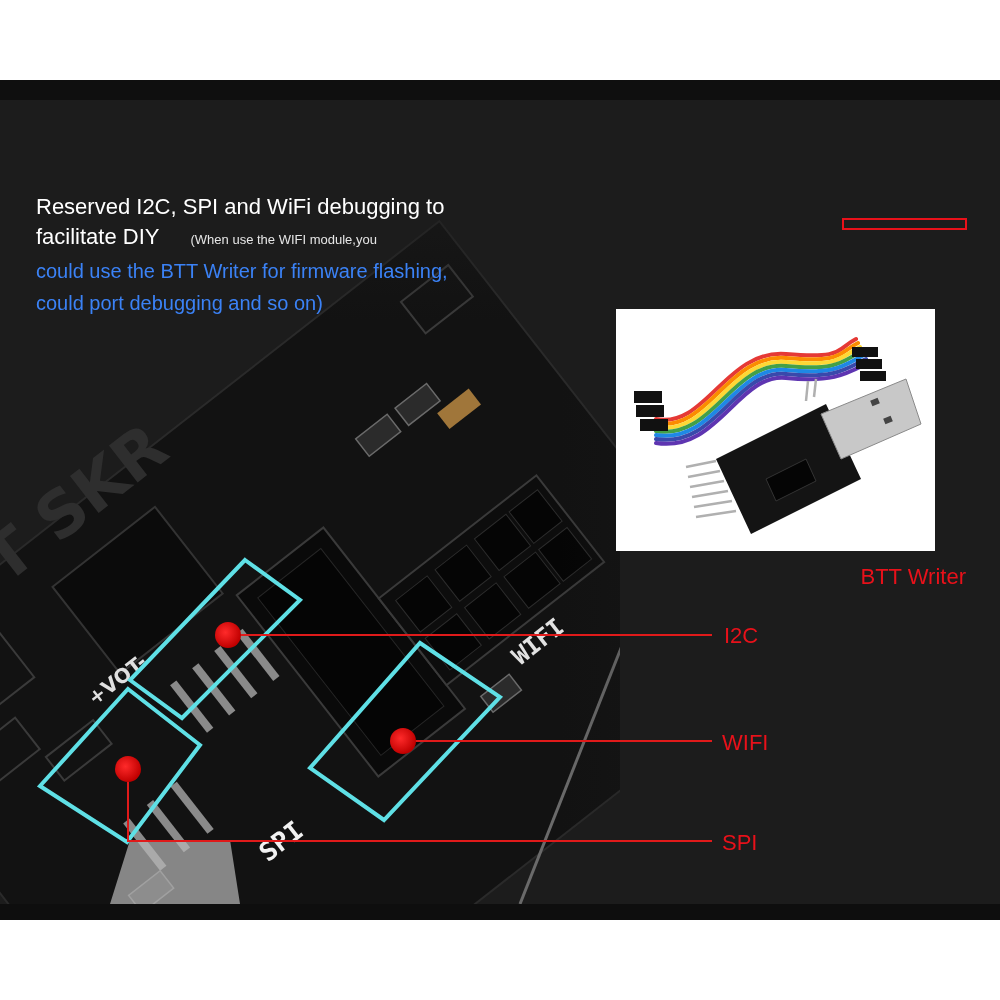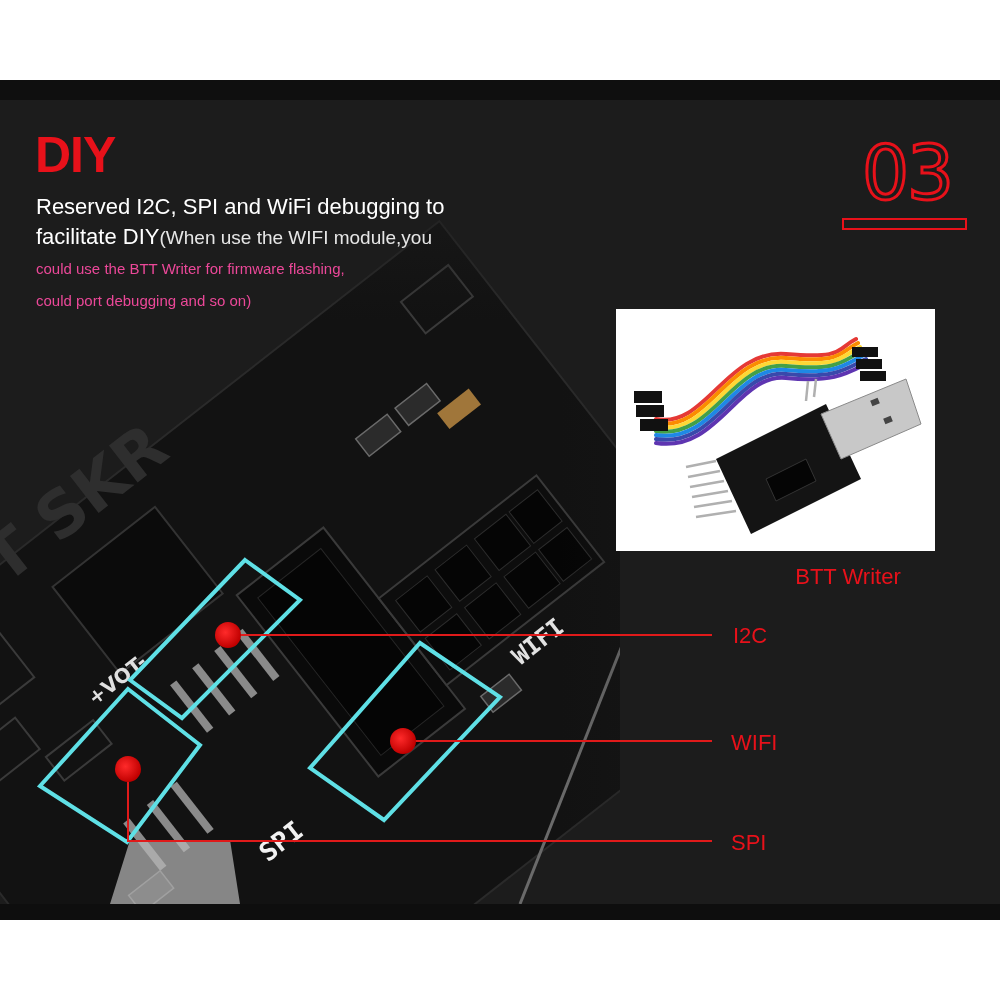--- a/index.html
+++ b/index.html
@@ -7,31 +7,31 @@
   .top-white { position: absolute; left: 0; top: 0; width: 1000px; height: 80px; background: #ffffff; }
   .band-top { position: absolute; left: 0; top: 80px; width: 1000px; height: 20px; background: #0f0f0f; }
   .panel { position: absolute; left: 0; top: 100px; width: 1000px; height: 804px; background: #1c1c1c; overflow: hidden; }
   .band-bottom { position: absolute; left: 0; top: 904px; width: 1000px; height: 16px; background: #0e0e0e; }
   .bottom-white { position: absolute; left: 0; top: 920px; width: 1000px; height: 80px; background: #ffffff; }
 
   .board-svg { position: absolute; left: 0; top: 0; width: 1000px; height: 804px; }
 
   .title { position: absolute; left: 35px; top: 30px; font-size: 50px; font-weight: bold; color: #e8111a; letter-spacing: -1px; line-height: 1; }
   .desc { position: absolute; left: 36px; top: 92px; width: 480px; color: #ffffff; font-size: 22px; line-height: 30px; }
-  .desc .small { font-size: 19px; color: #e6e6e6; }
-  .desc .line-small { display: block; font-size: 15px; color: #ec4899; line-height: 32px; }
+  .desc .small { font-size: 13px; color: #e6e6e6; margin-left: 31px; }
+  .desc .line-small { display: block; font-size: 20px; color: #3b82f6; line-height: 32px; }
 
   .badge { position: absolute; left: 842px; top: 36px; width: 125px; height: 96px; }
   .badge-num { position: absolute; left: 20px; top: -6px; font-size: 74px; font-family: "DejaVu Sans", sans-serif; color: transparent; -webkit-text-stroke: 3px #e8111a; letter-spacing: -2px; }
   .badge-bar { position: absolute; left: 0; top: 82px; width: 121px; height: 8px; border: 2px solid #e8111a; }
 
   .writer-box { position: absolute; left: 616px; top: 209px; width: 319px; height: 242px; background: #ffffff; overflow: hidden; }
-  .writer-caption { position: absolute; left: 616px; top: 464px; width: 350px; text-align: center; padding-left: 114px; box-sizing: border-box; color: #e8111a; font-size: 22px; }
+  .writer-caption { position: absolute; left: 616px; top: 464px; width: 350px; text-align: right; padding-left: 114px; box-sizing: border-box; color: #e8111a; font-size: 22px; }
 
-  .callout-label { position: absolute; color: #e8111a; font-size: 22px; line-height: 1; margin-left: 9px; }
+  .callout-label { position: absolute; color: #e8111a; font-size: 22px; line-height: 1; }
 </style>
 </head>
 <body>
 
 <div class="top-white"></div>
 <div class="band-top"></div>
 
 <div class="panel">
 
   <svg class="board-svg" viewBox="0 0 1000 804" xmlns="http://www.w3.org/2000/svg">
@@ -120,30 +120,28 @@
       <line x1="228" y1="535" x2="712" y2="535"></line>
       <line x1="403" y1="641" x2="712" y2="641"></line>
       <polyline points="128,669 128,741 712,741"></polyline>
     </g>
 
     <circle cx="228" cy="535" r="13" fill="url(#dot)"></circle>
     <circle cx="403" cy="641" r="13" fill="url(#dot)"></circle>
     <circle cx="128" cy="669" r="13" fill="url(#dot)"></circle>
   </svg>
 
-  <div class="title">DIY</div>
 
   <div class="desc">
     <span>Reserved I2C, SPI and WiFi debugging to facilitate DIY</span><span class="small">(When use the WIFI module,you</span>
     <span class="line-small">could  use the BTT Writer for firmware flashing,</span>
     <span class="line-small">could port debugging and so on)</span>
   </div>
 
   <div class="badge">
-    <div class="badge-num">03</div>
     <div class="badge-bar"></div>
   </div>
 
   <div class="writer-box">
     <svg width="319" height="242" viewBox="0 0 319 242" xmlns="http://www.w3.org/2000/svg">
 
       <g fill="none" stroke-width="4" stroke-linecap="round">
         <path d="M40 110 C 90 120, 110 40, 170 45 S 220 40, 240 30" stroke="#e53935"></path>
         <path d="M40 114 C 92 124, 112 44, 170 49 S 222 44, 242 34" stroke="#fb8c00"></path>
         <path d="M40 118 C 94 128, 114 48, 170 53 S 224 48, 244 38" stroke="#fdd835"></path>

